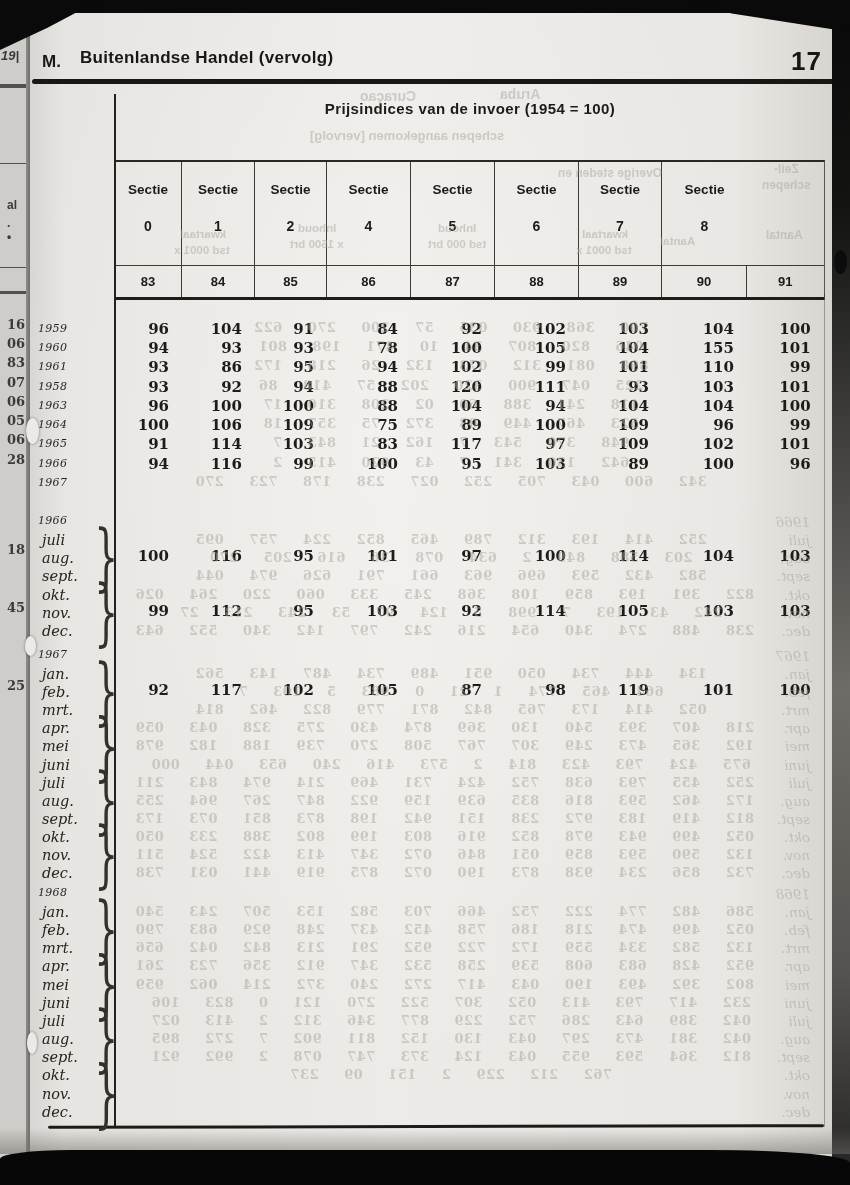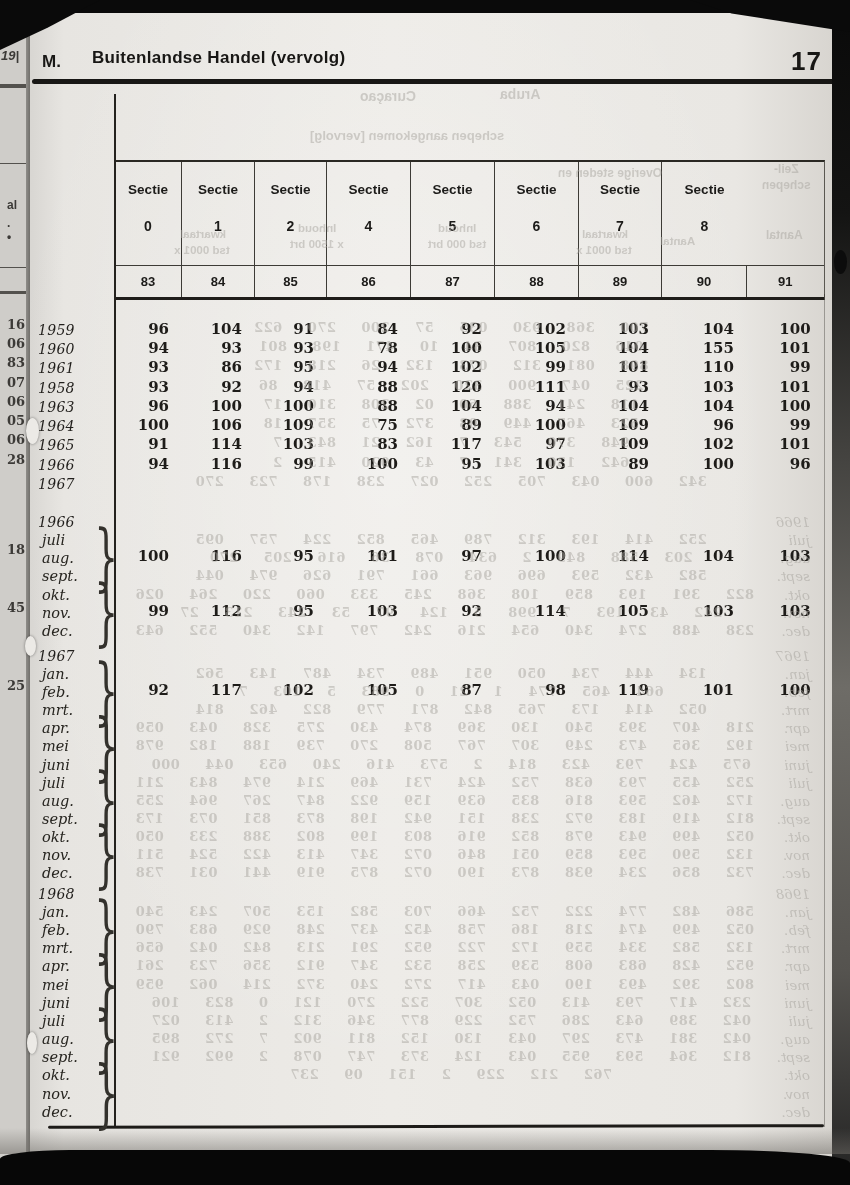--- a/index.html
+++ b/index.html
@@ -24,21 +24,21 @@
            clip-path:polygon(0 0,100% 0,48% 55%,0 100%);}
   .trwedge{position:absolute;right:0;top:0;width:160px;height:32px;background:#0a0a0a;
            clip-path:polygon(0 0,100% 0,100% 100%,26% 42%);}
   .botshadow{position:absolute;left:0;top:1128px;width:850px;height:26px;
              background:linear-gradient(180deg,rgba(120,117,112,0) 0%,rgba(110,107,102,.55) 100%);}
   .botband{position:absolute;left:0;top:1150px;width:850px;height:35px;background:#070707;
            border-radius:70px 140px 0 0 / 9px 13px 0 0;}
   
   .phead{position:absolute;top:48px;left:0;width:100%;height:26px;color:#181715;}
   .slet{position:absolute;left:12px;top:4px;font-size:17px;font-weight:bold;}
-  .stitle{position:absolute;left:62px;top:0;font-size:17px;font-weight:bold;letter-spacing:.3px;}
+  .stitle{position:absolute;left:50px;top:0;font-size:17px;font-weight:bold;letter-spacing:.3px;}
   .pnum{position:absolute;right:10px;top:-2px;font-size:26px;font-weight:bold;letter-spacing:1px;}
   .hrule{position:absolute;left:2px;top:79px;width:802px;height:5px;background:#181715;border-radius:3px;}
   .ttitle{position:absolute;left:85px;top:100px;width:710px;text-align:center;
           font-size:15px;font-weight:bold;color:#1c1b19;letter-spacing:.4px;}
   
   .vline{position:absolute;background:#24221e;}
   .thead{position:absolute;left:85px;top:160px;width:710px;border-top:2px solid #2a2823;
          border-right:1.4px solid #5a5751;box-sizing:border-box;color:#1c1b19;}
   .h1,.h2{display:grid;grid-template-columns:67px 73px 72px 84px 84px 84px 83px 85px 76.6px;}
   .h1{height:103px;}
@@ -52,21 +52,21 @@
             font-size:13px;font-weight:bold;}
   .h2 > div:last-child{border-right:none;}
   .brule{position:absolute;left:18px;top:1125px;width:776px;height:3px;background:#1d1b18;border-radius:2px;
          transform:rotate(-.12deg);}
   
   .vrow{position:absolute;left:85px;width:710px;display:grid;
         grid-template-columns:67px 73px 72px 84px 84px 84px 83px 85px 76.6px;}
   .vcell{text-align:right;padding-right:13px;box-sizing:border-box;
          font-family:"DejaVu Serif",serif;font-weight:bold;font-size:15px;color:#1e1c19;}
   .ylab{position:absolute;left:8px;font-family:"DejaVu Serif",serif;font-style:italic;
-        font-size:14px;color:#211f1c;letter-spacing:.3px;}
+        font-size:11px;color:#211f1c;letter-spacing:.3px;}
   .mlab{position:absolute;left:12px;font-family:"DejaVu Serif",serif;font-style:italic;
         font-size:14.5px;color:#26241f;}
   .brace{position:absolute;left:58px;width:26px;font-family:"DejaVu Serif",serif;color:#33312c;
          transform:scaleX(.52);overflow:visible;font-weight:normal;}
   
   .ghost{position:absolute;transform:scaleX(-1);color:#a9a6a0;white-space:nowrap;
          font-weight:bold;pointer-events:none;}
   .gdig{font-family:"DejaVu Serif",serif;font-size:13px;word-spacing:20px;opacity:.5;letter-spacing:.5px;}
   .gmon{font-family:"DejaVu Serif",serif;font-style:italic;font-size:13.5px;opacity:.55;font-weight:normal;}
   .gfrag{opacity:.5;}
@@ -105,20 +105,21 @@
   <div class="page" id="page">
     <div class="sheen"></div>
 
     <div class="phead">
       <span class="slet">M.</span>
       <span class="stitle">Buitenlandse Handel (vervolg)</span>
       <span class="pnum">17</span>
     </div>
     <div class="hrule"></div>
 
+    <div class="ttitle">Prijsindices van de invoer (1954 = 100)</div>
 
     <div class="thead" id="thead">
         <div class="h1">
           <div>
             <div class="sec-top">Sectie</div>
             <div class="sec-code">0</div>
           </div>
           <div>
             <div class="sec-top">Sectie</div>
             <div class="sec-code">1</div>

